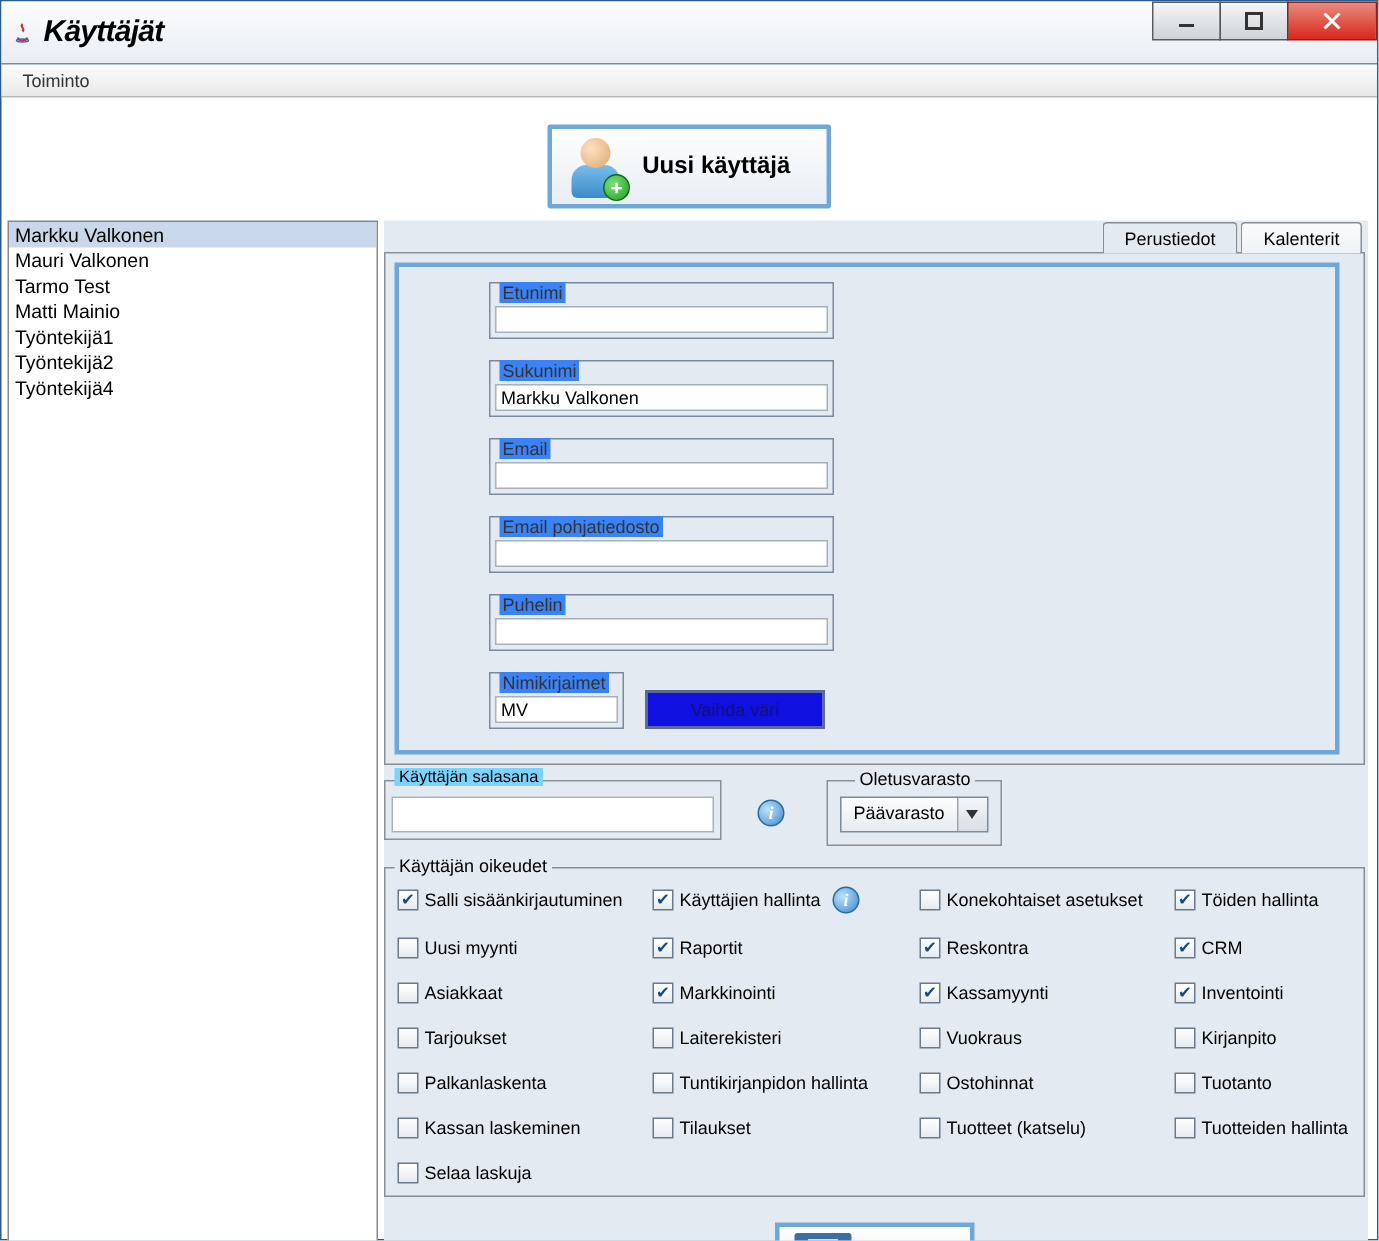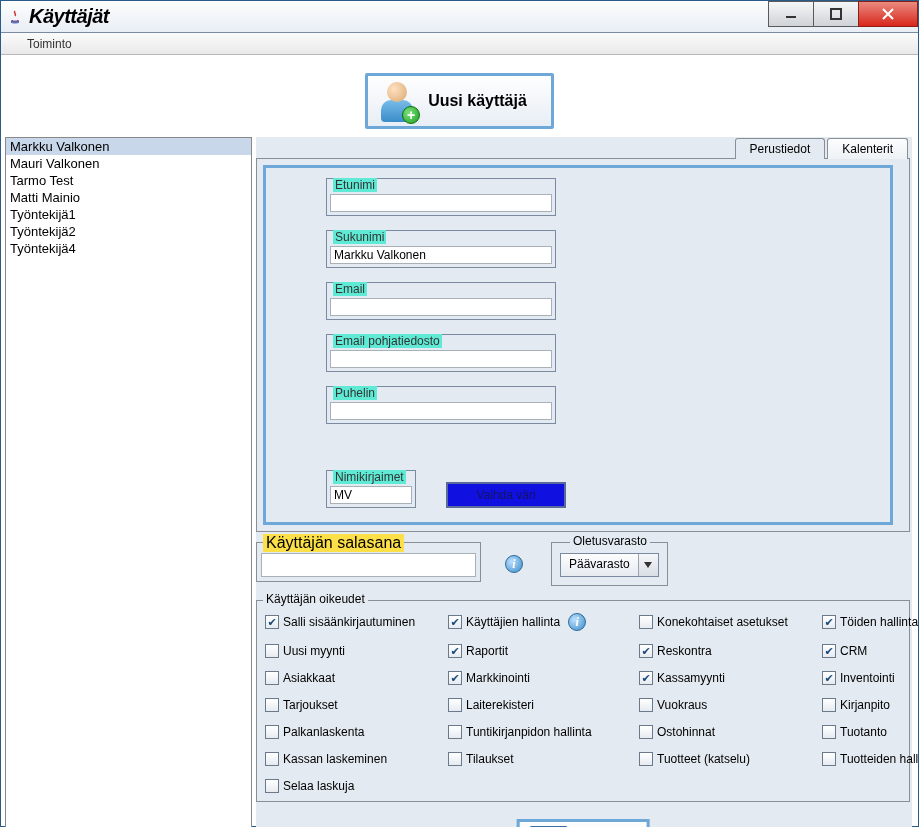--- a/index.html
+++ b/index.html
@@ -11,21 +11,21 @@
     width: 919px; height: 827px;
     overflow: hidden;
   }
   .window {
     position: relative;
     width: 919px; height: 827px;
     background: #fff;
     border: 1px solid #2a5a8a;
   }
   .titlebar {
-    height: 32px;
+    height: 42px;
     background: linear-gradient(#fdfdfd, #e8eef5);
     border-bottom: 1px solid #7a8aa0;
     display: flex; align-items: center;
     padding-left: 6px;
     position: relative;
   }
   .titlebar .java-icon {
     width: 16px; height: 16px; margin-right: 6px;
     display: inline-flex; align-items: center; justify-content: center;
   }
@@ -49,21 +49,21 @@
     width: 60px;
     background: linear-gradient(#e98a7f, #d9271c);
     border-color: #8a2018;
   }
   .win-btn svg { display: block; }
   .menubar {
     height: 22px;
     background: linear-gradient(#fbfbfb, #e9e9e9);
     border-bottom: 1px solid #b8b8b8;
     display: flex; align-items: center;
-    padding-left: 18px;
+    padding-left: 6px;
     font-size: 12px;
     color: #333;
   }
   .menubar .menu-item { padding: 2px 8px; }
   .content {
     display: flex; flex-direction: column;
     height: calc(100% - 54px);
   }
   .top-center {
     display: flex; justify-content: center;
@@ -156,54 +156,54 @@
   .field-wrap {
     border: 1px solid #7a8aa0;
     position: relative;
     width: 230px;
     height: 38px;
     background: #e4eaf1;
   }
   .field-wrap .flabel {
     position: absolute; top: -1px; left: 6px;
     font-size: 12px; color: #333;
-    background: #5eead4;
+    background: #3b82f6;
     padding: 0 2px;
   }
   .field-wrap input {
     position: absolute; left: 3px; right: 3px; bottom: 3px;
     width: calc(100% - 6px);
     height: 18px;
     border: 1px solid #a8b0b8;
     background: #fff;
     font-size: 12px;
     padding: 1px 3px;
   }
-  .initials-row { display: flex; gap: 30px; align-items: flex-end; margin-top: 32px; }
+  .initials-row { display: flex; gap: 14px; align-items: flex-end; }
   .initials-row .field-wrap { width: 90px; }
   .color-btn {
     width: 120px; height: 26px;
     background: #1010e0;
     border: 2px solid #5a6a9a;
     color: #131368;
     font-size: 12px;
     display: flex; align-items: center; justify-content: center;
   }
   .mid-row {
     display: flex; gap: 24px; align-items: flex-start;
     margin-top: 10px;
   }
   .pw-group {
     border: 1px solid #8a8f94;
     width: 225px; height: 40px;
     position: relative;
   }
   .pw-group .flabel {
     position: absolute; top: -9px; left: 6px;
-    font-size: 16px; background: #fde047; padding: 0 3px;
+    font-size: 11px; background: #7dd3fc; padding: 0 3px;
   }
   .pw-group input {
     position: absolute; left: 4px; right: 4px; bottom: 4px; top: 10px;
     width: calc(100% - 8px);
     border: 1px solid #a8b0b8; background: #fff;
     font-size: 12px; padding: 2px;
   }
   .info-icon {
     width: 18px; height: 18px; border-radius: 50%;
     background: radial-gradient(circle at 35% 35%, #bde0ff, #3a8cc9);
@@ -244,21 +244,20 @@
   }
   .perm-group .flabel {
     position: absolute; top: -9px; left: 6px;
     font-size: 12px; background: #e4eaf1; padding: 0 3px;
   }
   .perm-grid {
     display: grid;
     grid-template-columns: 170px 178px 170px 140px;
     row-gap: 16px;
     column-gap: 0;
-    gap: 13px;
   }
   .perm-cell {
     display: flex; align-items: center; gap: 4px;
     font-size: 12px;
   }
   .cb {
     width: 14px; height: 14px;
     border: 1px solid #6a7a8a;
     background: linear-gradient(#fff, #e6ebf1);
     display: inline-flex; align-items: center; justify-content: center;

